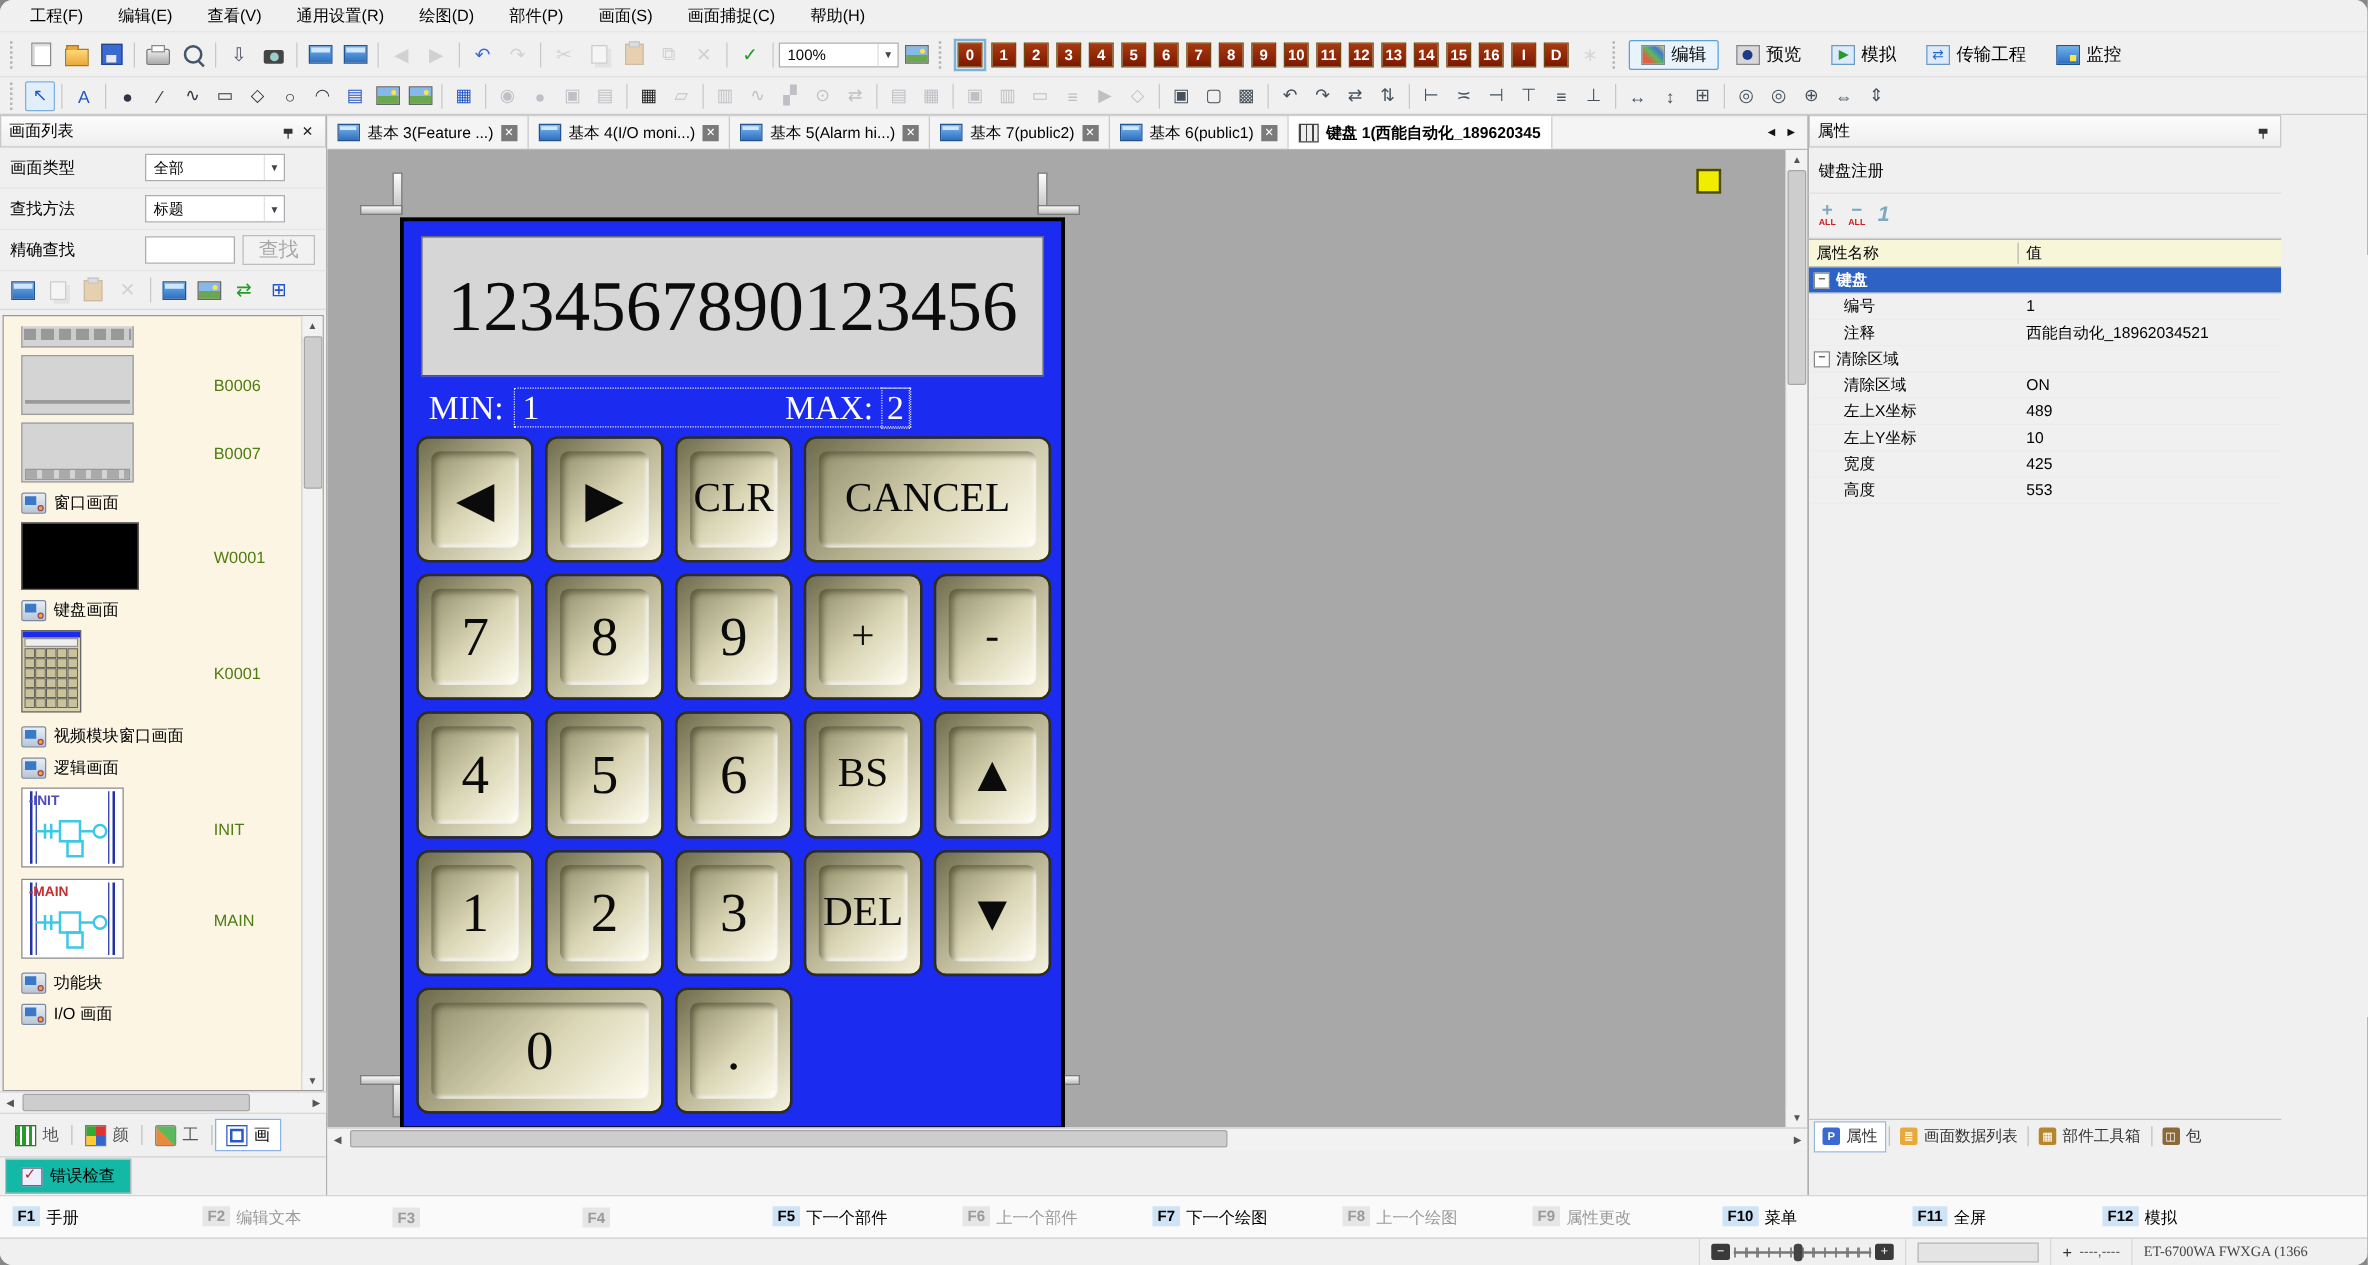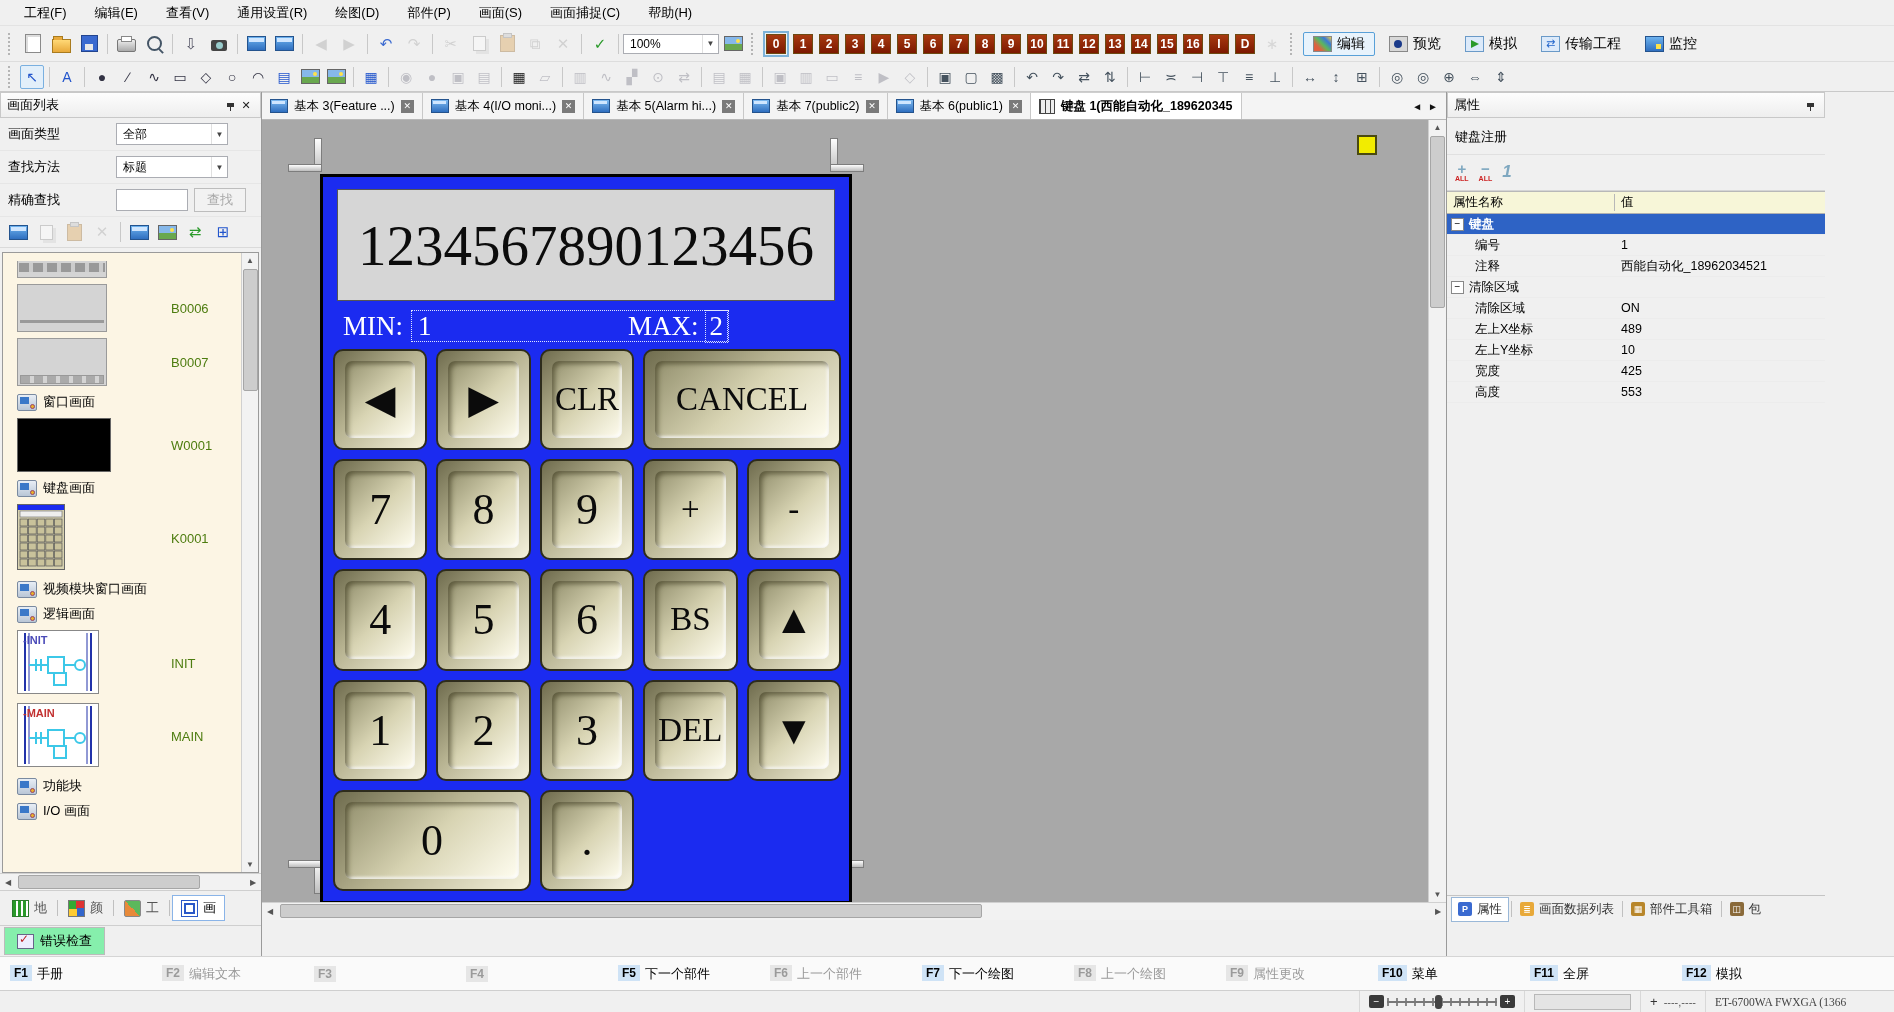--- a/index.html
+++ b/index.html
@@ -1,17 +1,17 @@
 <!DOCTYPE html>
 <html><head>
 <meta charset="utf-8">
 <style>
   html,body{margin:0;padding:0;background:#888;}
   #root{position:relative;width:1894px;height:1012px;background:#f0f0f0;overflow:hidden;
-        font-family:"Liberation Sans","DejaVu Sans",sans-serif;font-size:12px;color:#000;}
+        font-family:"Liberation Sans","DejaVu Sans",sans-serif;font-size:12px;color:#000;border-radius:10px;}
   
   #menubar{position:absolute;left:0;top:0;width:100%;height:26px;display:flex;align-items:center;
            background:#f0f0f0;border-bottom:1px solid #e3e3e3;padding-left:10px;box-sizing:border-box;}
   .menuitem{padding:4px 14px;font-size:13px;cursor:default;}
   
   #toolbar1{position:absolute;left:0;top:26px;width:100%;height:36px;background:#f0f0f0;
             border-bottom:1px solid #ddd;display:flex;align-items:center;padding-left:4px;box-sizing:border-box;}
   #toolbar2{position:absolute;left:0;top:62px;width:100%;height:30px;background:#f0f0f0;
             border-bottom:1px solid #c9c9c9;display:flex;align-items:center;padding-left:4px;box-sizing:border-box;overflow:hidden;}
   .grip{width:5px;height:22px;border-left:2px dotted #b5b5b5;margin:0 4px;}
@@ -69,21 +69,21 @@
   .paneltitle{height:24px;display:flex;align-items:center;padding:0 6px;border:1px solid #c8c8c8;background:linear-gradient(#fdfdfd,#eee);font-size:13px;}
   .paneltitle .sp{flex:1;}
   .pinbtn{width:16px;height:16px;display:flex;align-items:center;justify-content:center;position:relative;}
   .pinbtn::before{content:'';width:7px;height:4px;background:#333;}
   .pinbtn::after{content:'';position:absolute;bottom:2px;width:1px;height:6px;background:#333;}
   .closebtn{width:16px;height:16px;display:flex;align-items:center;justify-content:center;font-weight:bold;font-size:11px;color:#222;}
   .lrow{display:flex;align-items:center;height:32px;padding:0 8px;border-bottom:1px solid #e6e6e6;}
   .lrow .lbl{width:108px;font-size:13px;}
   .lrow .combo{width:112px;height:22px;}
   .lrow input{width:66px;height:18px;border:1px solid #abadb3;}
-  .btn-dis{margin-left:6px;height:22px;padding:0 12px;background:#f2f2f2;border:1px solid #bdbdbd;color:#a8a8a8;font-size:13px;display:inline-flex;align-items:center;font-family:Liberation Serif, serif;}
+  .btn-dis{margin-left:6px;height:22px;padding:0 12px;background:#f2f2f2;border:1px solid #bdbdbd;color:#a8a8a8;font-size:16px;display:inline-flex;align-items:center;font-family:Liberation Serif, serif;}
   #lp-icons{display:flex;align-items:center;height:30px;padding:0 4px;border-bottom:1px solid #dadada;}
   
   #screenlist{flex:1;margin:4px 2px 0 2px;background:#fcf5e4;border:1px solid #9a9a9a;position:relative;overflow:hidden;}
   #listinner{position:absolute;left:0;top:0;right:16px;bottom:0;overflow:hidden;padding:2px 0 0 14px;}
   .sl-item{display:flex;align-items:center;margin:6px 0;}
   .sl-thumbwrap{width:118px;display:flex;justify-content:flex-start;}
   .sl-label{font-size:13px;color:#4d7c0f;margin-left:36px;}
   .sl-group{display:flex;align-items:center;gap:6px;margin:7px 0 7px 0;font-size:13px;}
   .gi{width:18px;height:15px;background:linear-gradient(#e8eef5,#b9c6d6);border:1px solid #7a8aa0;position:relative;border-radius:2px;}
   .gi::before{content:'';position:absolute;left:2px;top:2px;width:9px;height:7px;background:#3a78c8;}
@@ -108,21 +108,21 @@
   
   #lp-tabs{height:30px;display:flex;align-items:center;gap:2px;padding:2px 4px;border-top:1px solid #cfcfcf;}
   .lptab{display:flex;align-items:center;gap:5px;padding:3px 8px;font-size:13px;color:#555;}
   .lptab.sel{border:1px solid #8ab4e8;background:#fff;color:#000;}
   .lpti{width:15px;height:15px;display:inline-block;}
   .lpti-grid{background:repeating-linear-gradient(90deg,#2a9a2a 0 3px,#fff 3px 5px),repeating-linear-gradient(#2a9a2a 0 3px,#fff 3px 5px);border:1px solid #2a7a2a;}
   .lpti-color{background:conic-gradient(#d33 0 25%,#36c 25% 50%,#fc3 50% 75%,#3a3 75%);border:1px solid #777;}
   .lpti-tool{background:linear-gradient(45deg,#e88a3a 50%,#5cb85c 50%);border:1px solid #888;border-radius:2px;}
   .lpti-scr{background:#fff;border:1px solid #2a58c8;box-shadow:inset 0 0 0 2px #fff,inset 0 0 0 4px #2a58c8;}
   #errorcheck{height:30px;display:flex;align-items:center;padding-left:4px;border-top:1px solid #cfcfcf;}
-  .ectab{display:flex;align-items:center;gap:6px;padding:4px 12px;border:1px solid #bbb;background:#86efac;font-size:13px;}
+  .ectab{display:flex;align-items:center;gap:6px;padding:4px 12px;border:1px solid #bbb;background:#14b8a6;font-size:13px;}
   .eci{width:15px;height:13px;background:#eef;border:1px solid #668;position:relative;}
   .eci::after{content:'✓';position:absolute;left:1px;top:-3px;color:#b22;font-size:12px;font-weight:bold;}
   
   #center{position:absolute;left:262px;top:0;width:1184px;height:100%;display:flex;flex-direction:column;background:#f0f0f0;}
   #tabstrip{height:26px;display:flex;align-items:stretch;background:#f4f4f4;border-bottom:1px solid #b8b8b8;border-top:1px solid #cfcfcf;}
   .stab{display:flex;align-items:center;gap:6px;padding:0 8px;font-size:12.5px;border-right:1px solid #c8c8c8;white-space:nowrap;}
   .stab.active{background:#fff;font-weight:bold;}
   .stabclose{width:13px;height:13px;background:#7a7a7a;color:#fff;font-size:9px;font-weight:bold;display:flex;align-items:center;justify-content:center;}
   .tabicon{width:16px;height:12px;background:linear-gradient(#7db9ef,#2f6fc0);border:1px solid #24538d;position:relative;}
   .tabicon::after{content:'';position:absolute;left:1px;top:1px;width:13px;height:3px;background:#cfe6ff;}

